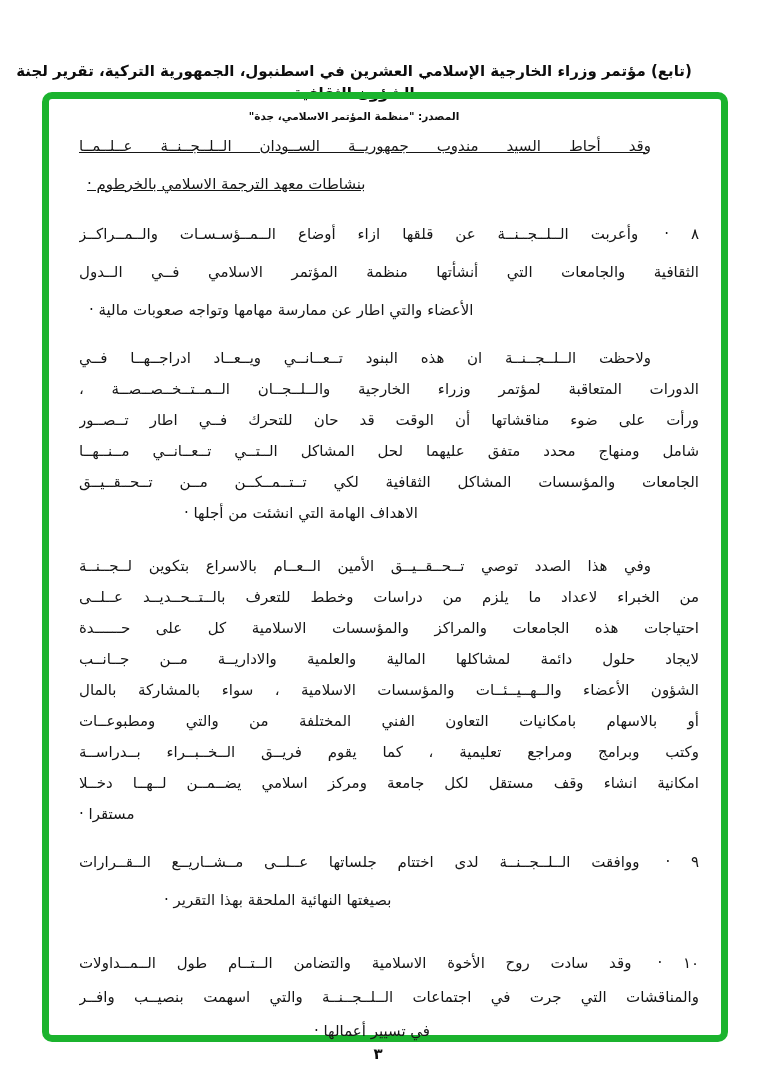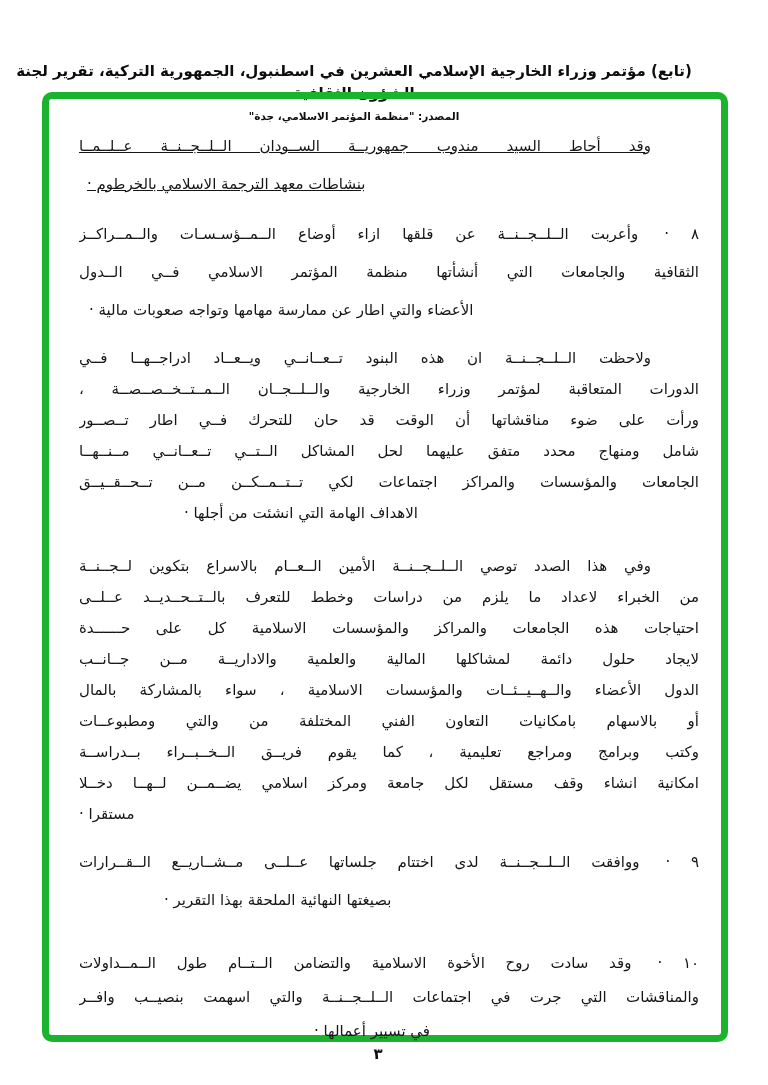--- a/index.html
+++ b/index.html
@@ -67,30 +67,30 @@
       <div class="line"><span class="pnum">٨ ·</span><span>وأعربت الــلــجــنــة عن قلقها ازاء أوضاع الــمــؤسـسـات والــمــراكــز</span></div>
       <div class="line">الثقافية والجامعات التي أنشأتها منظمة المؤتمر الاسلامي فــي الــدول</div>
       <div class="line flush-left" style="padding-left:10px">الأعضاء والتي اطار عن ممارسة مهامها وتواجه صعوبات مالية ·</div>
     </div>
 
     <div class="para p3">
       <div class="line first-indent">ولاحظت الــلــجــنــة ان هذه البنود تــعــانــي ويــعــاد ادراجــهــا فــي</div>
       <div class="line">الدورات المتعاقبة لمؤتمر وزراء الخارجية والــلــجــان الــمــتــخــصــصــة ،</div>
       <div class="line">ورأت على ضوء مناقشاتها أن الوقت قد حان للتحرك فــي اطار تــصــور</div>
       <div class="line">شامل ومنهاج محدد متفق عليهما لحل المشاكل الــتــي تــعــانــي مــنــهــا</div>
-      <div class="line">الجامعات والمؤسسات والمراكز اجتماعات لكي تــتــمــكــن مــن تــحــقــيــق</div>
+      <div class="line">الجامعات والمؤسسات المشاكل الثقافية لكي تــتــمــكــن مــن تــحــقــيــق</div>
       <div class="line flush-left" style="padding-left:105px">الاهداف الهامة التي انشئت من أجلها ·</div>
     </div>
 
     <div class="para p4">
-      <div class="line first-indent">وفي هذا الصدد توصي الــلــجــنــة الأمين الــعــام بالاسراع بتكوين لــجــنــة</div>
+      <div class="line first-indent">وفي هذا الصدد توصي تــحــقــيــق الأمين الــعــام بالاسراع بتكوين لــجــنــة</div>
       <div class="line">من الخبراء لاعداد ما يلزم من دراسات وخطط للتعرف بالــتــحــديــد عــلــى</div>
       <div class="line">احتياجات هذه الجامعات والمراكز والمؤسسات الاسلامية كل على حــــــدة</div>
       <div class="line">لايجاد حلول دائمة لمشاكلها المالية والعلمية والاداريــة مــن جــانــب</div>
-      <div class="line">الدول الأعضاء والــهــيــئــات والمؤسسات الاسلامية ، سواء بالمشاركة بالمال</div>
+      <div class="line">الشؤون الأعضاء والــهــيــئــات والمؤسسات الاسلامية ، سواء بالمشاركة بالمال</div>
       <div class="line">أو بالاسهام بامكانيات التعاون الفني المختلفة من والتي ومطبوعــات</div>
       <div class="line">وكتب وبرامج ومراجع تعليمية ، كما يقوم فريــق الــخــبــراء بــدراســة</div>
       <div class="line">امكانية انشاء وقف مستقل لكل جامعة ومركز اسلامي يضــمــن لــهــا دخــلا</div>
       <div class="line flush-left">مستقرا ·</div>
     </div>
 
     <div class="para p5">
       <div class="line"><span class="pnum">٩ ·</span><span>ووافقت الــلــجــنــة لدى اختتام جلساتها عــلــى مــشــاريــع الــقــرارات</span></div>
       <div class="line flush-left" style="padding-left:85px">بصيغتها النهائية الملحقة بهذا التقرير ·</div>
     </div>

